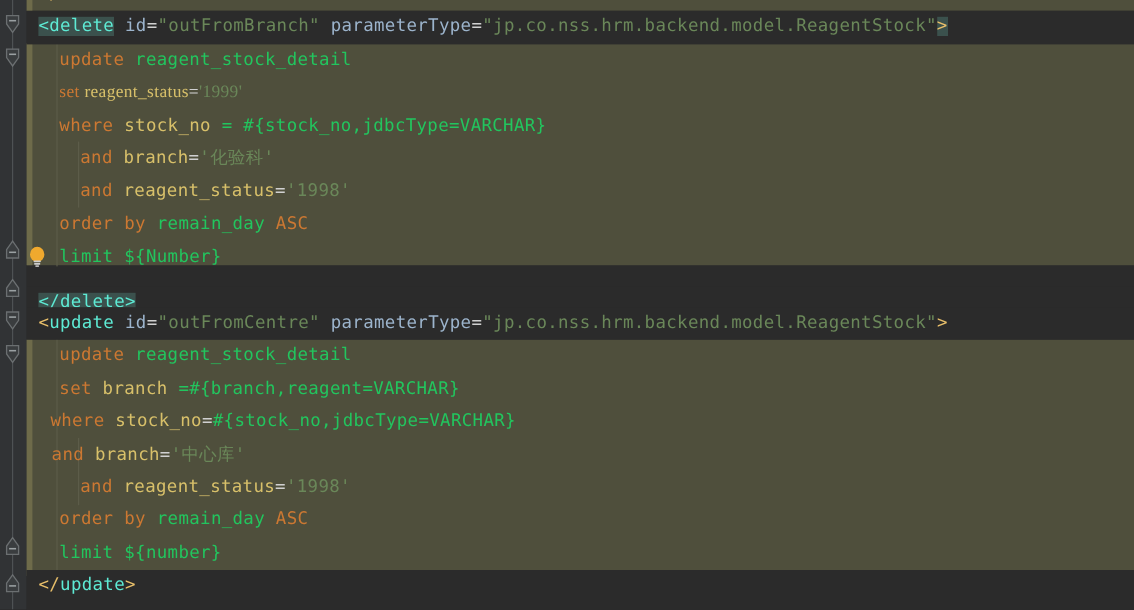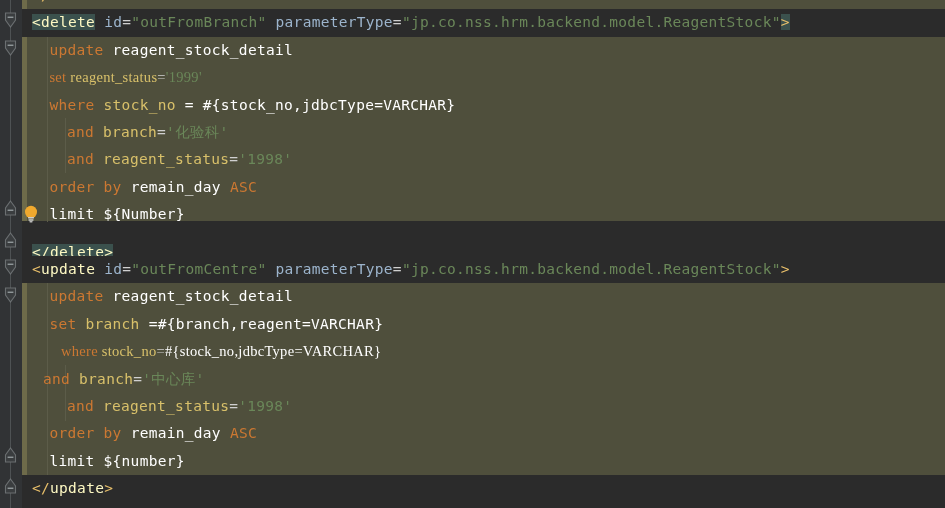--- a/index.html
+++ b/index.html
@@ -98,24 +98,24 @@
   
   .indent-guide {
     position: absolute;
     width: 1px;
     background: #5c5c49;
     z-index: 2;
   }
 
   
   .kw      { color: #cc7832; }   
-  .ident   { color: #ffffff; margin-top: 40px; }   
+  .ident   { color: #22c55e; margin-top: 40px; }   
   .col     { color: #d8c06a; }   
   .str     { color: #6a8759; }   
-  .tag     { color: #fef9c3; }   
+  .tag     { color: #5eead4; }   
   .brk     { color: #e8bf6a; }   
   .attr    { color: #9cb4cc; }   
   .eq      { color: #d0d0d0; }
   .punct   { color: #a9b7c6; }
   .tag-hl  { background: #3b514d; }
 
   
   .bulb {
     position: absolute;
     left: 23px;
@@ -164,21 +164,21 @@
         <div class="line" style="top: 64.2px; font-family: Liberation Serif, serif;"><span class="line-text" style="padding-left: 27.44px;"><span class="kw">set</span><span class="col"> reagent_status</span><span class="eq">=</span><span class="str">'1999'</span></span></div>
         <div class="line" style="top: 91.6px;"><span class="line-text" style="padding-left: 27.44px;"><span class="kw">where</span><span class="col"> stock_no</span><span class="ident"> = </span><span class="ident">#{stock_no,jdbcType=VARCHAR}</span></span></div>
         <div class="line" style="top: 119px;"><span class="line-text" style="padding-left: 44.88px;"><span class="kw">and</span><span class="col"> branch</span><span class="eq">=</span><span class="str">'化验科'</span></span></div>
         <div class="line" style="top: 146.4px;"><span class="line-text" style="padding-left: 44.88px;"><span class="kw">and</span><span class="col"> reagent_status</span><span class="eq">=</span><span class="str">'1998'</span></span></div>
         <div class="line" style="top: 173.8px;"><span class="line-text" style="padding-left: 27.44px;"><span class="kw">order</span><span class="punct"> </span><span class="kw">by</span><span class="ident"> remain_day </span><span class="kw">ASC</span></span></div>
         <div class="line" style="top: 201.2px;"><span class="line-text" style="padding-left: 27.44px;"><span class="ident">limit ${Number}</span></span></div>
         <div class="line dark" style="top: 239px;"><span class="line-text" style="padding-left: 10px;"><span class="tag tag-hl">&lt;/delete&gt;</span></span></div>
         <div class="line dark" style="top: 256px;"><span class="line-text" style="padding-left: 10px;"><span class="brk">&lt;</span><span class="tag">update</span><span class="punct"> </span><span class="attr">id</span><span class="eq">=</span><span class="str">"outFromCentre"</span><span class="punct"> </span><span class="attr">parameterType</span><span class="eq">=</span><span class="str">"jp.co.nss.hrm.backend.model.ReagentStock"</span><span class="brk">&gt;</span></span></div>
         <div class="line" style="top: 283.4px;"><span class="line-text" style="padding-left: 27.44px;"><span class="kw">update</span><span class="ident"> reagent_stock_detail</span></span></div>
         <div class="line" style="top: 310.8px;"><span class="line-text" style="padding-left: 27.44px;"><span class="kw">set</span><span class="col"> branch</span><span class="ident"> =</span><span class="ident">#{branch,reagent=VARCHAR}</span></span></div>
-        <div class="line" style="top: 338.2px;"><span class="line-text" style="padding-left: 39px; font-family: Liberation Serif, serif;"><span class="kw">where</span><span class="col"> stock_no</span><span class="eq">=</span><span class="ident">#{stock_no,jdbcType=VARCHAR}</span></span></div>
+        <div class="line" style="top: 338.2px;"><span class="line-text" style="padding-left: 20px;"><span class="kw">where</span><span class="col"> stock_no</span><span class="eq">=</span><span class="ident">#{stock_no,jdbcType=VARCHAR}</span></span></div>
         <div class="line" style="top: 365.6px;"><span class="line-text" style="padding-left: 21px; text-align: right;"><span class="kw">and</span><span class="col"> branch</span><span class="eq">=</span><span class="str">'中心库'</span></span></div>
         <div class="line" style="top: 393px;"><span class="line-text" style="padding-left: 44.88px;"><span class="kw">and</span><span class="col"> reagent_status</span><span class="eq">=</span><span class="str">'1998'</span></span></div>
         <div class="line" style="top: 420.4px;"><span class="line-text" style="padding-left: 27.44px;"><span class="kw">order</span><span class="punct"> </span><span class="kw">by</span><span class="ident"> remain_day </span><span class="kw">ASC</span></span></div>
         <div class="line" style="top: 447.8px;"><span class="line-text" style="padding-left: 27.44px;"><span class="ident">limit ${number}</span></span></div>
         <div class="line dark" style="top: 475.2px;"><span class="line-text" style="padding-left: 10px;"><span class="brk">&lt;/</span><span class="tag">update</span><span class="brk">&gt;</span></span></div>
       </div>
   </div>
 
   <div class="gutter">
     <div class="gutter-rail"></div>

